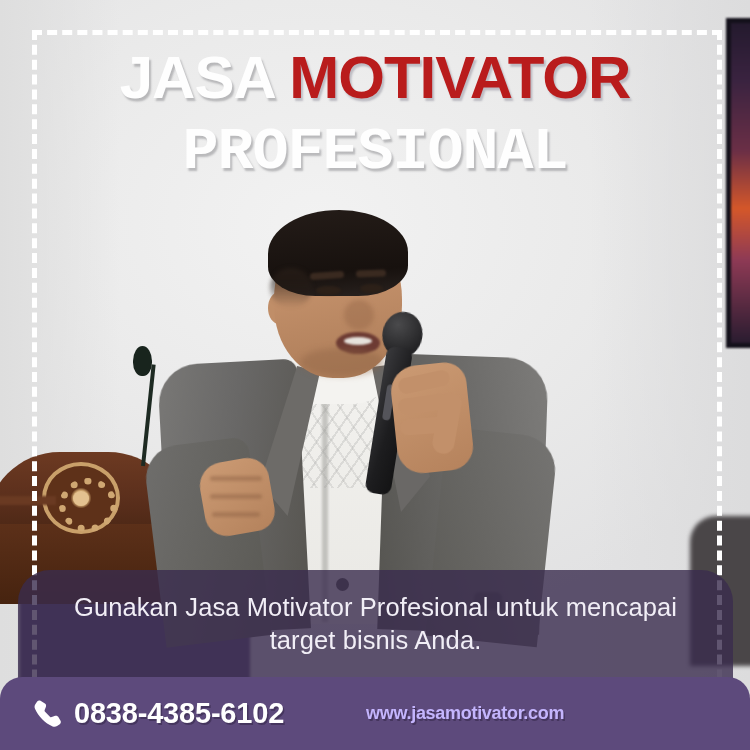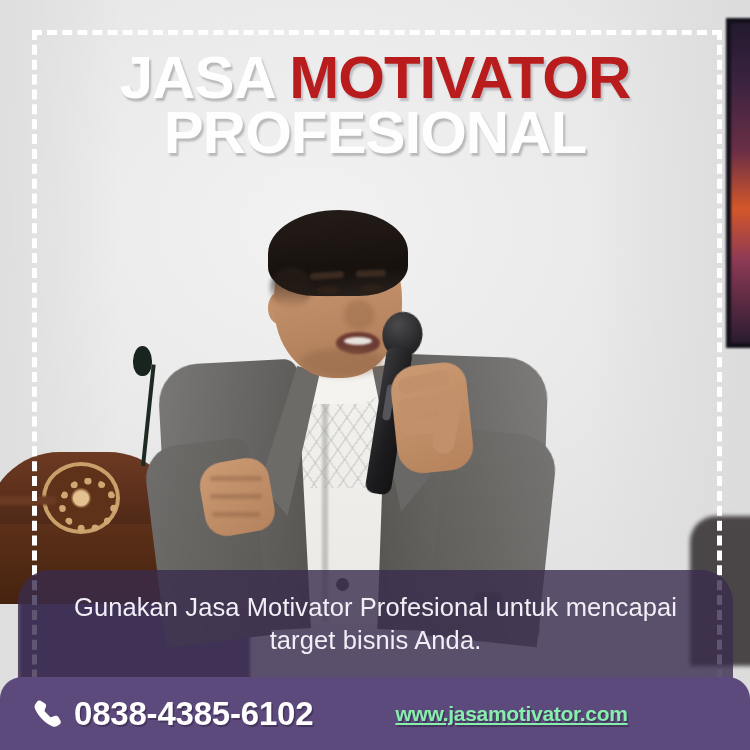--- a/index.html
+++ b/index.html
@@ -307,47 +307,46 @@
     background:#5d4a7c;
     border-radius:22px 22px 0 0;
     display:flex;align-items:center;
   }
   .contact-left{
     display:flex;align-items:center;gap:11px;
     margin-left:32px;
   }
   .phone-icon{width:31px;height:31px;display:block;flex:0 0 auto;}
   .phone-number{
-    color:#ffffff;font-size:33px;font-weight:700;
+    color:#ffffff;font-size:29px;font-weight:700;
     letter-spacing:-.2px;
     text-shadow:1.5px 2px 0 rgba(40,28,58,.45);
     text-align:right;
   }
   .website{
-    color:#86efac;font-size:21px;font-weight:700;
+    color:#c4b5fd;font-size:18px;font-weight:700;
     letter-spacing:-.3px;
     margin-left:82px;
     text-shadow:1.5px 2px 0 rgba(40,28,58,.45);
-    text-decoration:underline;
   }
 
   
   .headline{
     position:absolute;left:0;top:50px;width:750px;
     text-align:center;
     line-height:.92;
     pointer-events:none;
   }
   .hl-line{
     display:block;
     font-size:60px;
     font-weight:800;
     letter-spacing:-1px;
   }
-  .hl-line-2{margin-top:0;}
+  .hl-line-2{margin-top:20px;font-family:Liberation Mono, monospace;}
   .w-white{
     color:#fefefe;
     text-shadow:2px 3px 2px rgba(120,120,125,.45);
   }
   .w-purple{
     color:#b91c1c;
     text-shadow:2px 3px 2px rgba(120,118,135,.40);
   }
 </style>
 </head>

